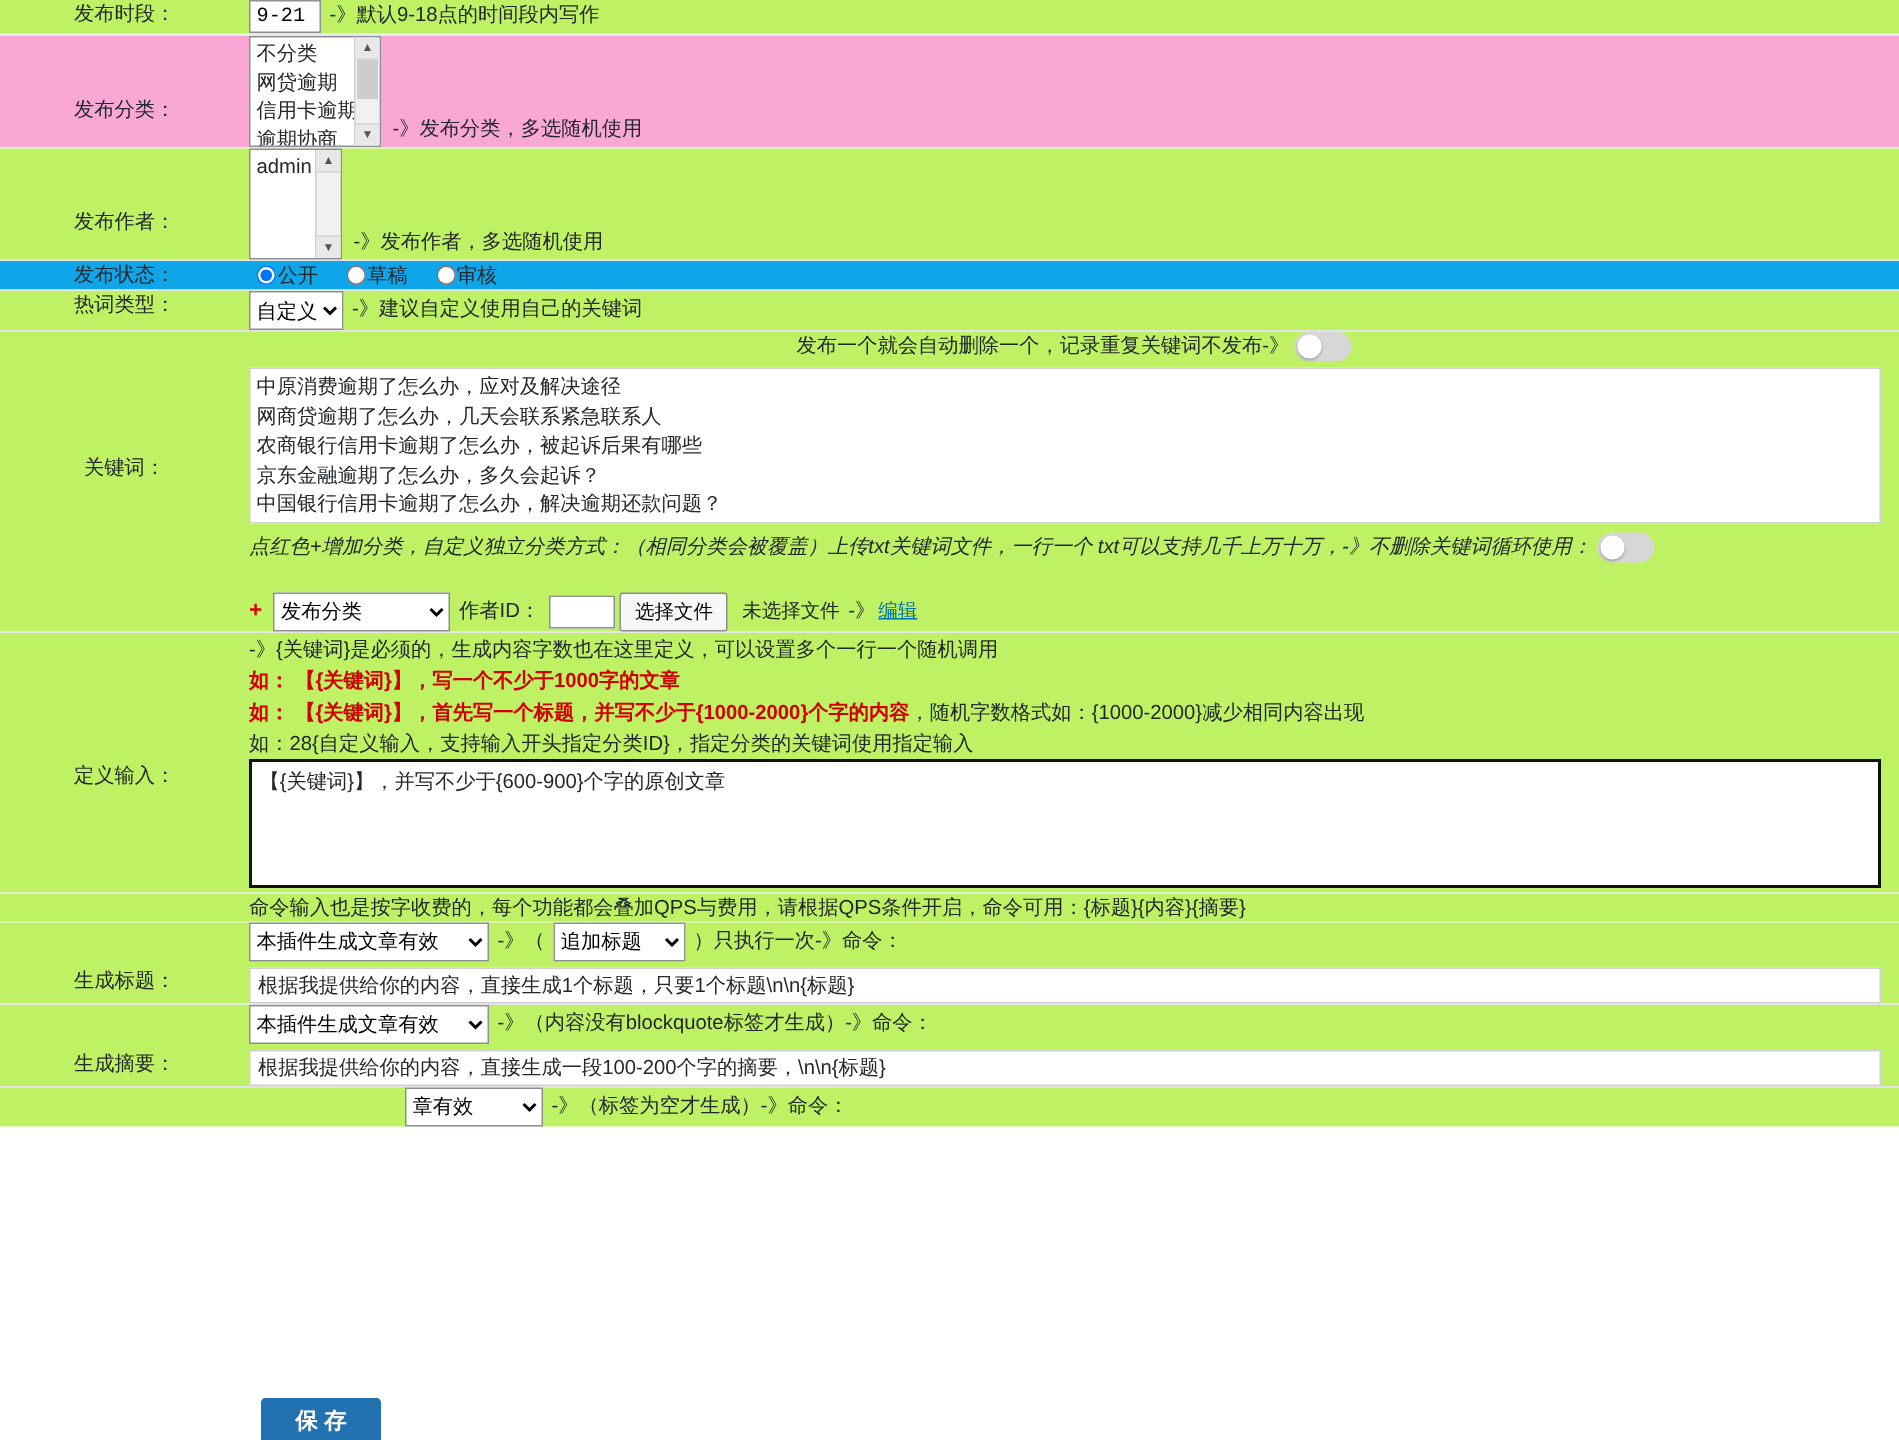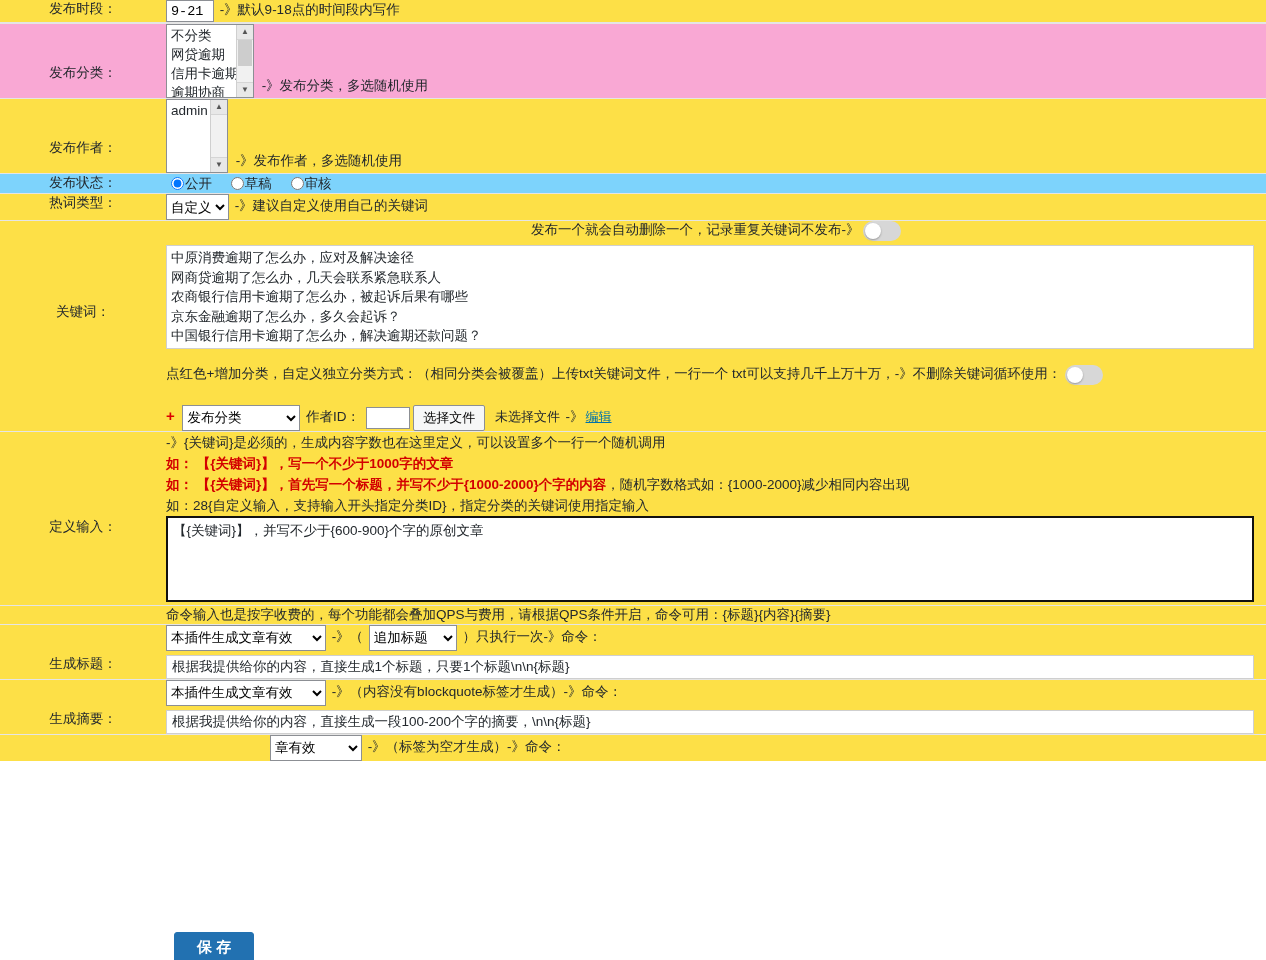--- a/index.html
+++ b/index.html
@@ -19,22 +19,22 @@
   }
   table.form {
     width: 1266px;
     border-collapse: collapse;
     table-layout: fixed;
   }
   table.form td {
     vertical-align: top;
     padding: 0;
   }
-  tr.row-alt > td { background: #7dd3fc; }
-  tr.row-plain > td { background: #fde047; }
+  tr.row-alt > td { background: #0ea5e9; }
+  tr.row-plain > td { background: #bef264; }
   tr.row-hl > td { background: #f9a8d4; }
   td.label {
     width: 166px;
     text-align: center;
     font-size: 13.5px;
     color: #23282d;
     padding-top: 14px;
     padding-bottom: 14px;
   }
   td.field {
@@ -339,21 +339,21 @@
       <td class="field">
         <div style="padding-bottom:4px;text-align:center;">
           <span class="hint">发布一个就会自动删除一个，记录重复关键词不发布-》</span>
           <span class="toggle"><span class="knob"></span></span>
         </div>
         <div class="kw-area">中原消费逾期了怎么办，应对及解决途径
 网商贷逾期了怎么办，几天会联系紧急联系人
 农商银行信用卡逾期了怎么办，被起诉后果有哪些
 京东金融逾期了怎么办，多久会起诉？
 中国银行信用卡逾期了怎么办，解决逾期还款问题？</div>
-        <div style="margin-top:16px;">
+        <div style="margin-top:6px;font-style:italic;">
           <span class="hint">点红色+增加分类，自定义独立分类方式：（相同分类会被覆盖）上传txt关键词文件，一行一个 txt可以支持几千上万十万，-》不删除关键词循环使用：</span>
           <span class="toggle"><span class="knob"></span></span>
         </div>
         <div class="kwrow">
           <span class="plus">+</span>
           <select class="sel-std inline" style="width:118px">
             <option>发布分类</option>
           </select>
           <span class="hint sep">作者ID：</span>
           <input class="small inline" type="text" style="width: 44px;" value="">

